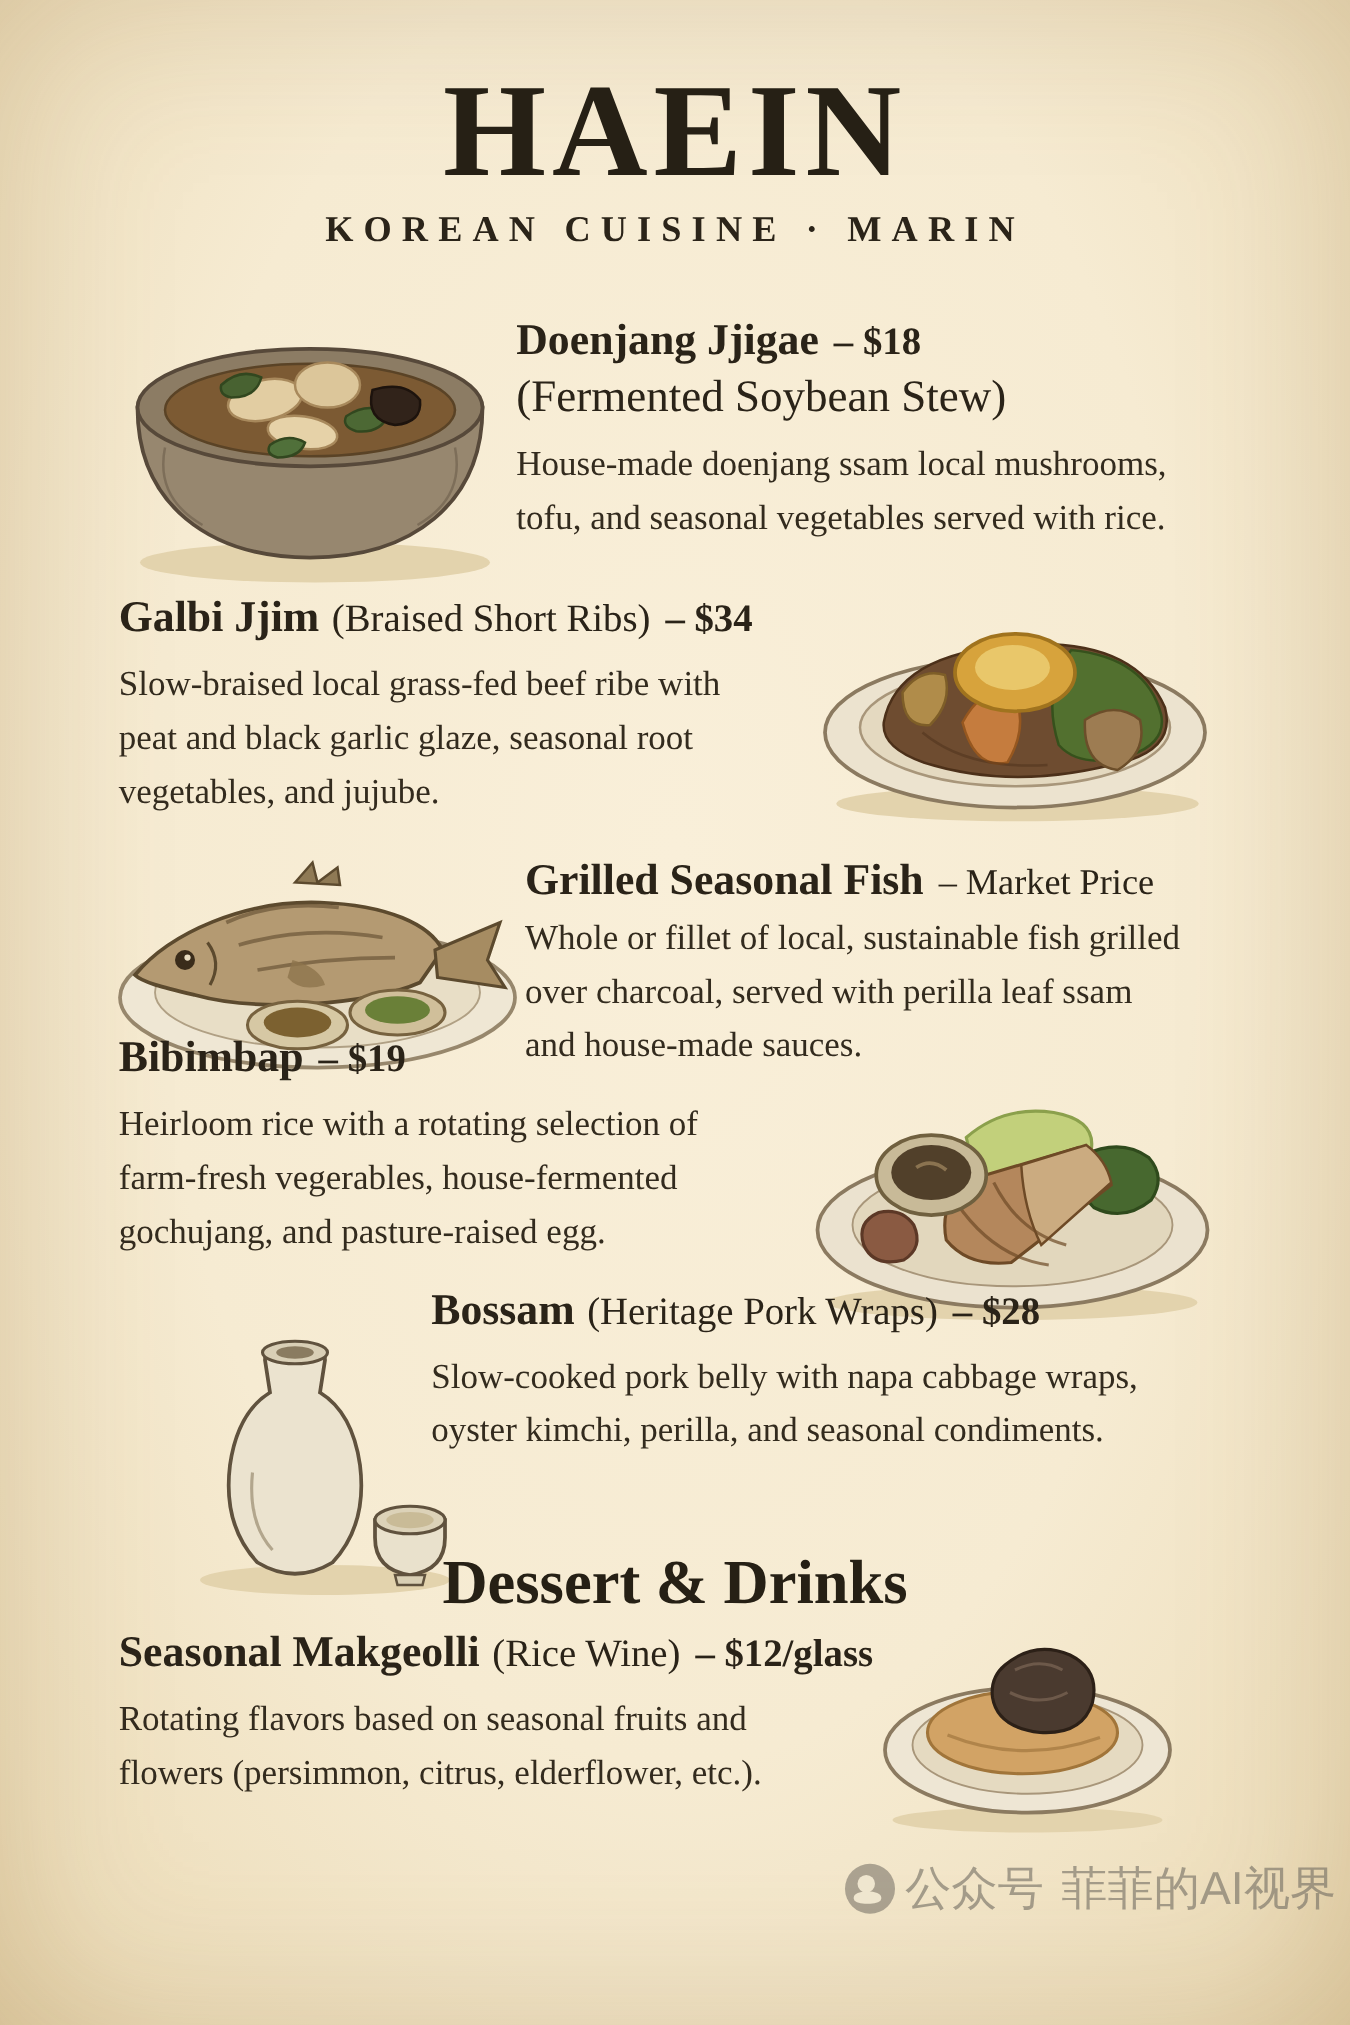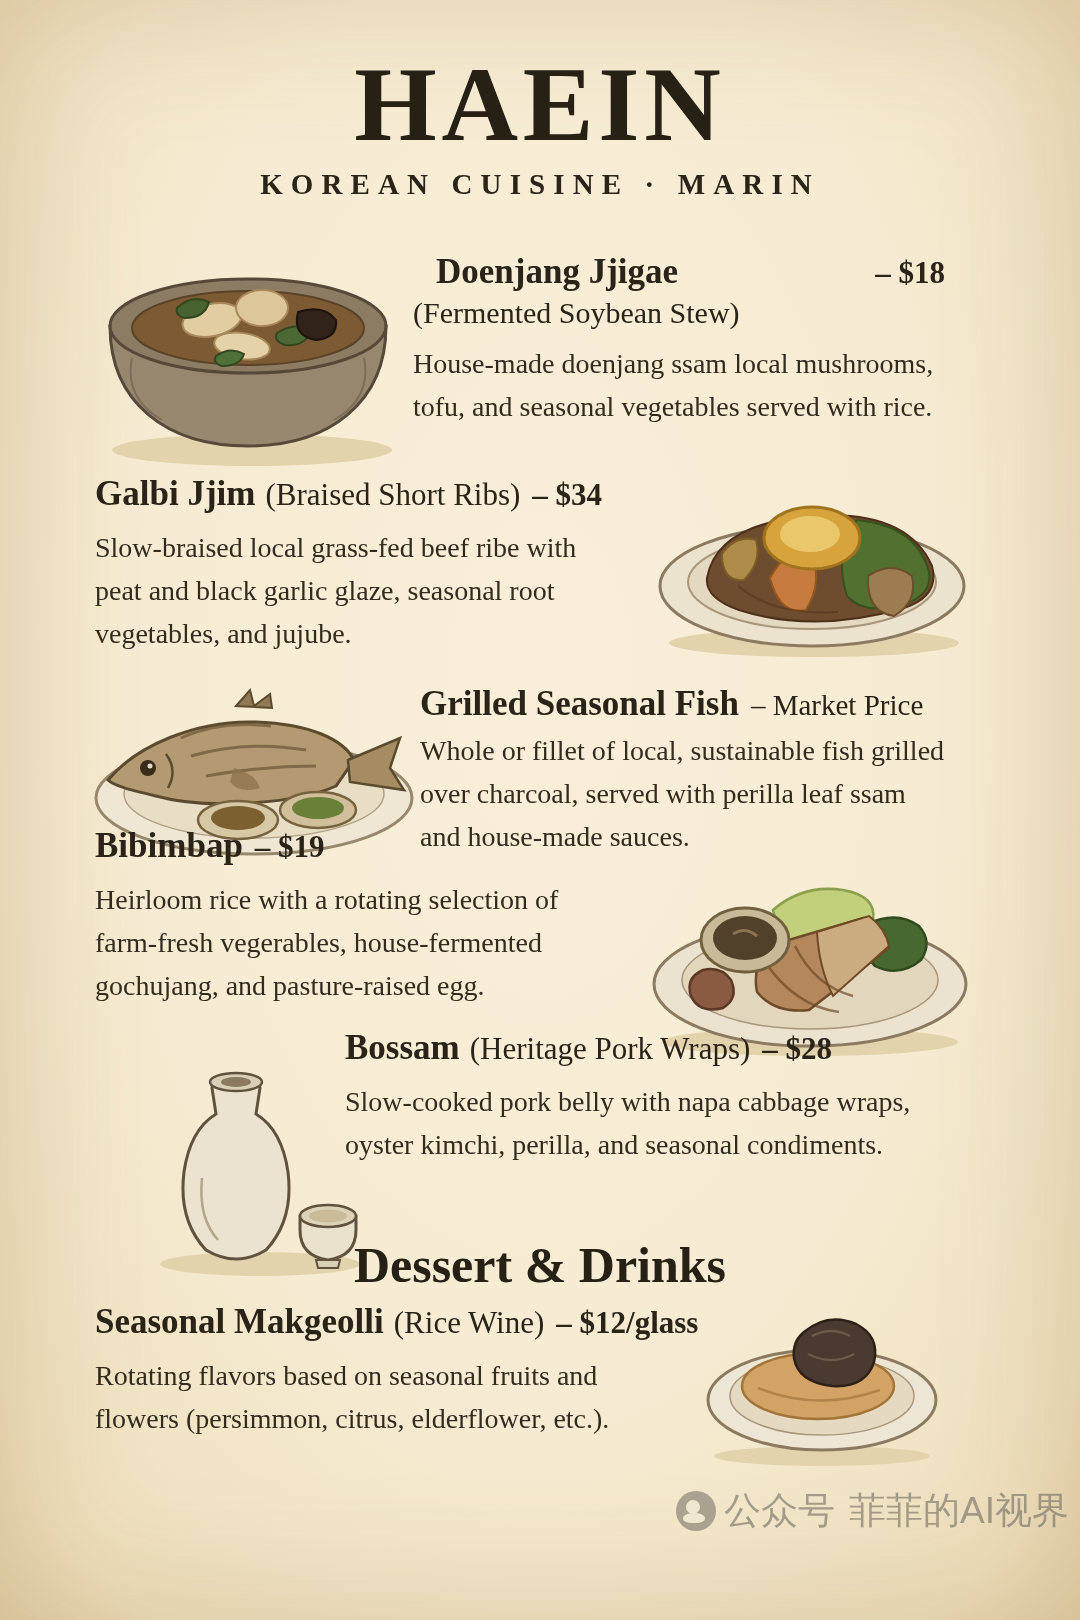--- a/index.html
+++ b/index.html
@@ -15,26 +15,26 @@
     font-family:"Liberation Serif","DejaVu Serif",serif;
   }
   .abs{position:absolute;}
   
   .brand{left:0;right:0;top:52px;text-align:center;font-weight:700;
     font-size:106px;letter-spacing:.045em;line-height:1;color:#262015;}
   .brand-sub{left:0;right:0;top:168px;text-align:center;font-weight:700;
     font-size:29px;letter-spacing:.28em;color:#2b2419;}
   
   .title-row{display:flex;align-items:baseline;}
-  .title-row.spread{justify-content:space-between;margin-left:23px;}
+  .title-row.spread{justify-content:flex-start;}
   .name{font-weight:700;font-size:35px;white-space:nowrap;}
   .paren{font-weight:400;font-size:31px;white-space:nowrap;margin-left:10px;}
   .price{font-weight:600;font-size:31px;white-space:nowrap;margin-left:12px;}
   .price.light{font-weight:400;font-size:29px;}
-  .sub-line{font-size:30px;margin-top:4px;}
+  .sub-line{font-size:36px;margin-top:4px;}
   .desc{font-size:28px;line-height:1.54;white-space:pre-line;margin-top:12px;color:#332b1e;}
   .section-heading{left:0;right:0;top:1236px;text-align:center;
     font-size:50px;font-weight:700;color:#262015;}
   
   .watermark{left:676px;top:1486px;display:flex;align-items:flex-end;gap:14px;
     color:rgba(112,106,96,.6);font-size:37px;
     font-family:"Liberation Sans","DejaVu Sans",sans-serif;}
   .wm-badge{display:flex;align-items:center;gap:8px;}
   .wm-icon{width:40px;height:40px;border-radius:50%;
     background:rgba(112,106,96,.55);position:relative;flex:0 0 auto;}

